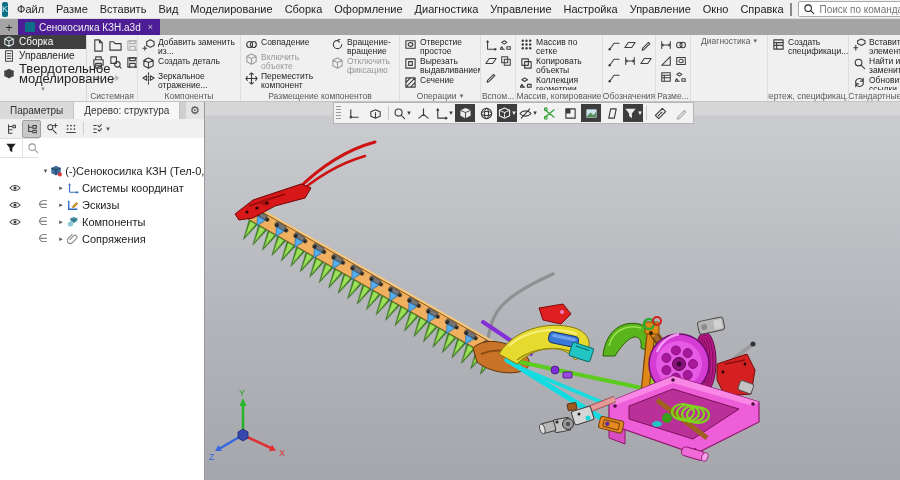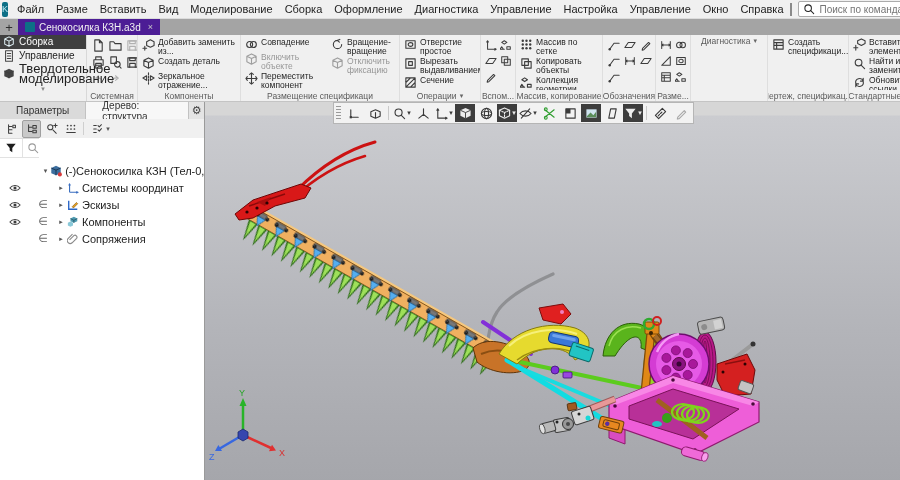--- a/index.html
+++ b/index.html
@@ -48,21 +48,21 @@
   .tr.dis{opacity:.45}
   .twocol{display:grid;grid-template-columns:84px 68px;gap:0 2px}
   .minigrid{display:grid;grid-template-columns:repeat(2,14px);grid-auto-rows:16px;gap:0 1px;color:#3d3d3d}
   .minigrid3{display:grid;grid-template-columns:repeat(3,15px);grid-auto-rows:16px;gap:0 1px;color:#3d3d3d}
   .minigrid .ib,.minigrid3 .ib{display:flex;align-items:center;justify-content:center}
 
   
   .main{display:flex;height:380px;}
   .panel{width:204px;flex:0 0 auto;background:#ffffff;border-right:1px solid #9a9a9a;display:flex;flex-direction:column;font-size:11px;}
   .ptabs{height:17px;display:flex;background:#cfcfcf;font-size:10px;color:#333;flex:0 0 auto}
-  .ptab{padding:0 16px;display:flex;align-items:center;background:#dadada;border-right:1px solid #c2c2c2}
+  .ptab{padding:0 10px;display:flex;align-items:center;background:#dadada;border-right:1px solid #c2c2c2}
   .ptab.active{background:#f7f7f7;}
   .pgear{margin-left:auto;width:18px;display:flex;align-items:center;justify-content:center;color:#444;font-size:11px;background:#e4e4e4}
   .ptools{height:19px;display:flex;align-items:center;gap:2px;padding:0 3px;background:#f0f0f0;border-bottom:1px solid #ddd;color:#3d3d3d;flex:0 0 auto}
   .ptb{width:17px;height:16px;display:flex;align-items:center;justify-content:center;border-radius:2px}
   .ptb.on{background:#c9c9c9;border:1px solid #9f9f9f}
   .psep{width:1px;height:13px;background:#cfcfcf;margin:0 2px}
   .ptb.wide{width:26px;gap:2px}
   .ptb .dd{font-size:7px;color:#555}
   .pfilter{height:18px;display:flex;align-items:center;border-bottom:1px solid #e2e2e2;flex:0 0 auto}
   .fbtn{width:22px;height:100%;display:flex;align-items:center;justify-content:center;color:#1d1d1d;border-right:1px solid #e2e2e2}
@@ -460,21 +460,21 @@
             <span>Вращение-вращение</span>
           </div>
           <div class="tr dis">
             <svg class="i">
                 <use href="#s-cube"></use>
               </svg>
             <span>Отключить фиксацию</span>
           </div>
         </div>
       </div>
-      <div class="grp-label">Размещение спецификаци</div>
+      <div class="grp-label">Размещение компонентов</div>
     </div>
 
     <div class="grp" style="width:80px">
       <div class="grp-body">
         <div class="tr">
           <svg class="i">
               <use href="#s-hole"></use>
             </svg>
           <span>Отверстие простое</span>
         </div>

